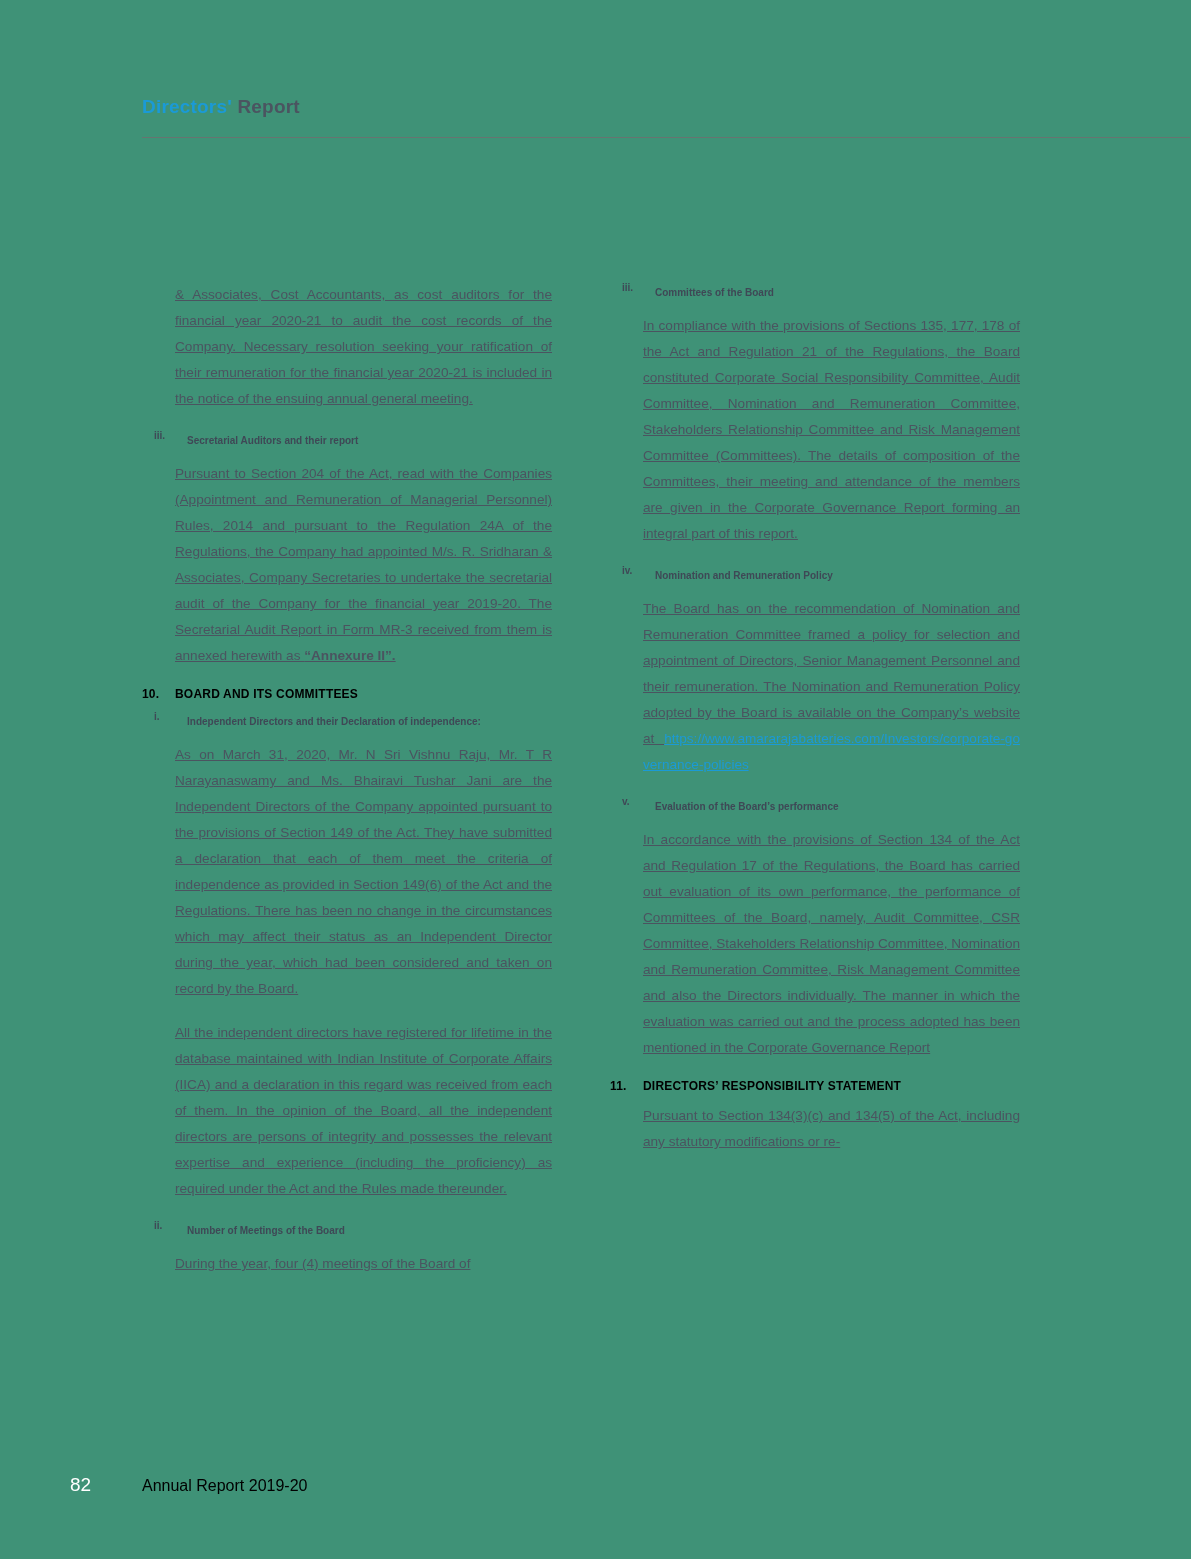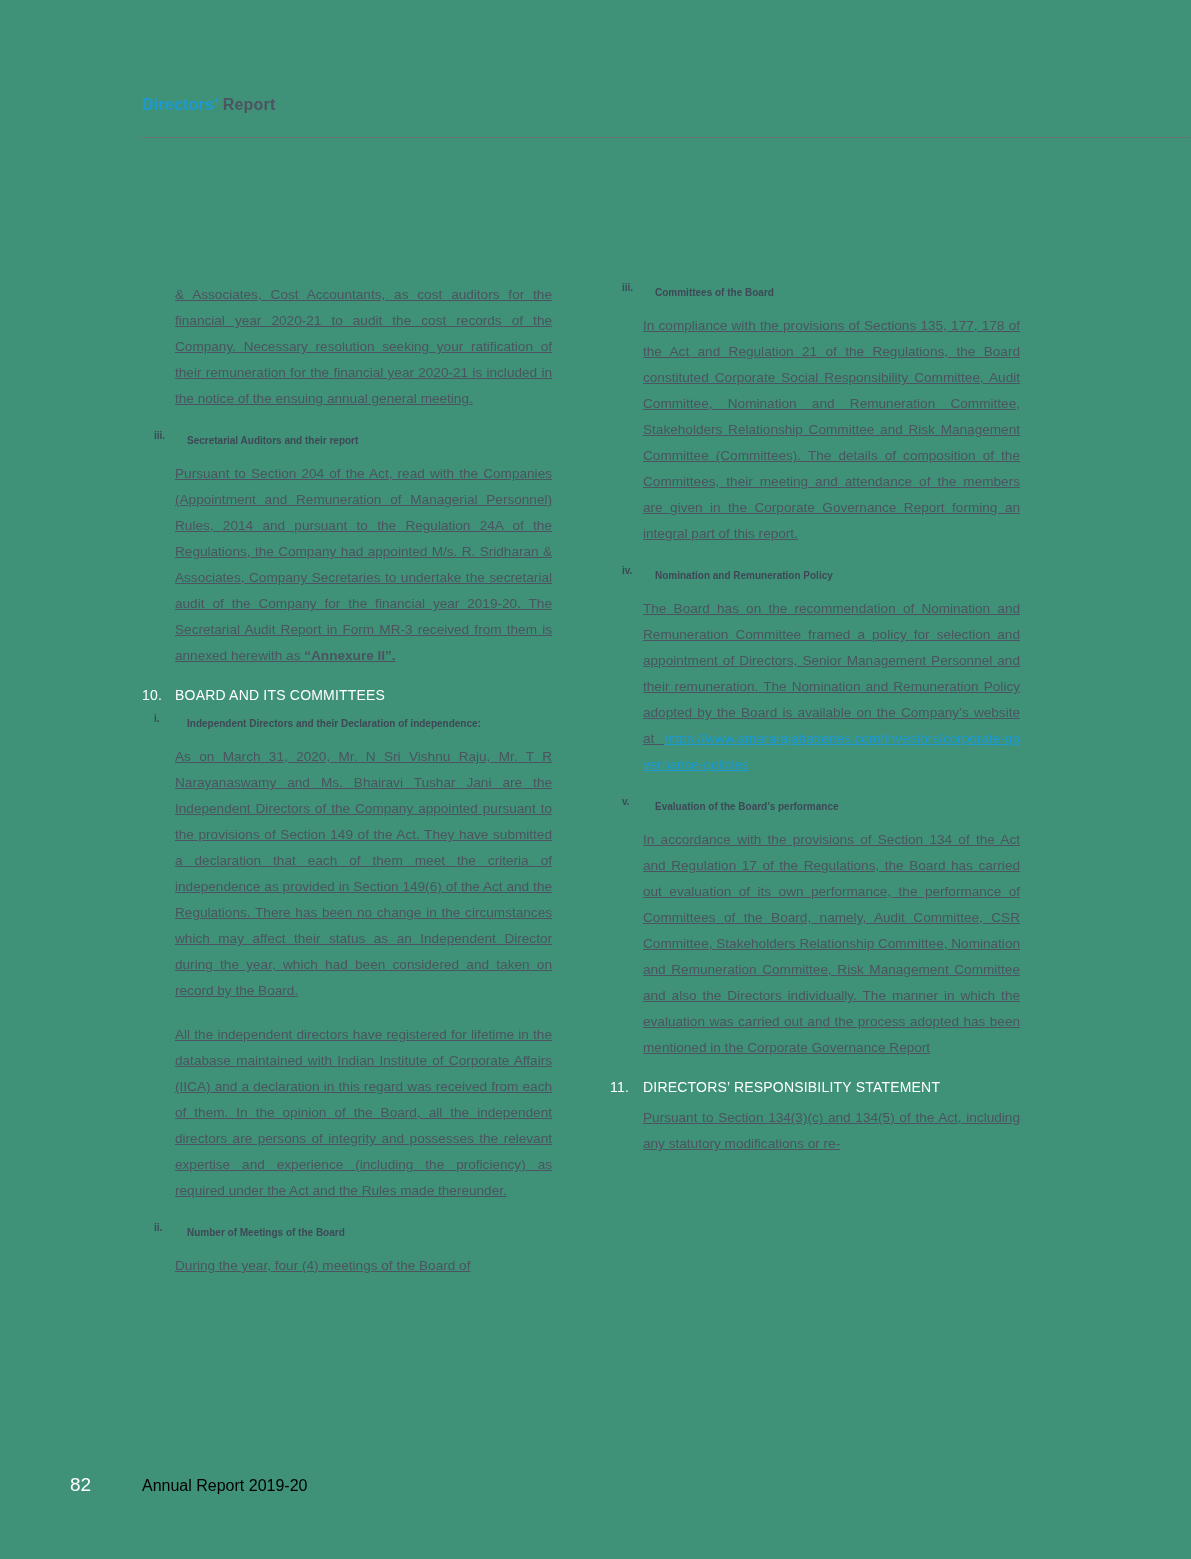--- a/index.html
+++ b/index.html
@@ -22,21 +22,21 @@
     overflow: hidden;
   }
   
   .header {
     position: absolute;
     left: 142px;
     top: 96px;
     width: 1048px;
   }
   .header-title {
-    font-size: 16px;
+    font-size: 19px;
     font-weight: bold;
     color: #1b9ad6;
     letter-spacing: 0.2px;
   }
   .header-title .dark {
     color: #4b5460;
   }
   .header-rule {
     position: absolute;
     left: 142px;
@@ -62,23 +62,23 @@
     text-align: justify;
     margin: 0 0 18px 0;
   }
   .para.indent { margin-left: 33px; text-decoration: underline; }
 
   .bold-inline { font-weight: bold; }
 
   
   .sec-head {
     display: flex;
-    font-size: 14px;
-    font-weight: normal;
-    color: #ffffff;
+    font-size: 12px;
+    font-weight: bold;
+    color: #000000;
     letter-spacing: 0.2px;
     margin: 0 0 10px 0;
   }
   .sec-head .num { width: 33px; flex: none; }
   .sec-head .txt { flex: 1; }
 
   .sub-head {
     display: flex;
     font-size: 10px;
     font-weight: bold;

